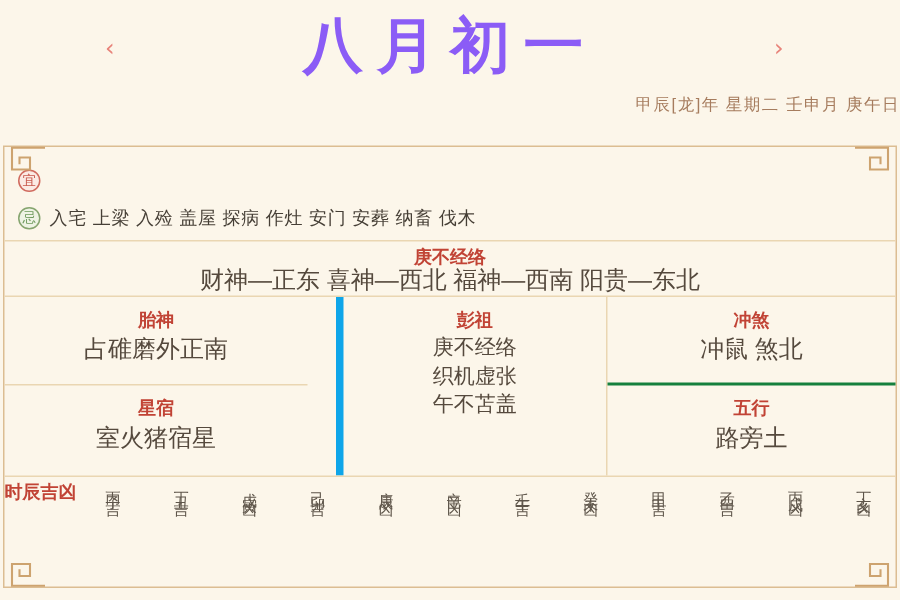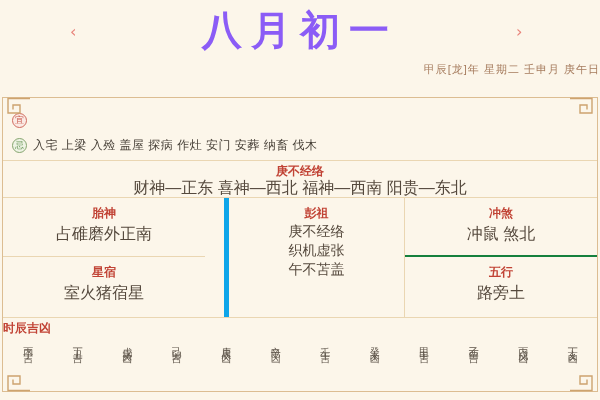--- a/index.html
+++ b/index.html
@@ -42,21 +42,21 @@
   .cell{text-align:center;box-sizing:border-box;padding-top:5px;}
   .cell .sec-c{margin-top:4px;}
   .c-taishen{grid-area:taishen;border-bottom:1px solid #ead6b2;}
   .c-pengzu{grid-area:pengzu;border-left:5px solid #0ea5e9;border-right:1px solid #ead6b2;margin-left:19px;}
   .c-pengzu .pline{font-size:14px;color:#55493d;line-height:19px;}
   .c-pengzu .pline:first-of-type{margin-top:3px;}
   .c-chongsha{grid-area:chongsha;border-bottom:2px solid #15803d;}
   .c-xingxiu{grid-area:xingxiu;}
   .c-wuxing{grid-area:wuxing;}
   
-  .sec-hours{flex:1;border-top:1px solid #ead6b2;display:flex;flex-direction:column;}
+  .sec-hours{flex:1;border-top:1px solid #ead6b2;display:flex;flex-direction:row;}
   .hour-row{flex:1;display:flex;padding:2px 0 4px 0;}
   .hour{flex:1;display:flex;justify-content:center;align-items:flex-start;}
   .hour span{writing-mode:vertical-rl;text-orientation:upright;font-size:10px;
     letter-spacing:3px;color:#5e554a;}
 </style>
 </head>
 <body>
 
 <div class="page">
 

